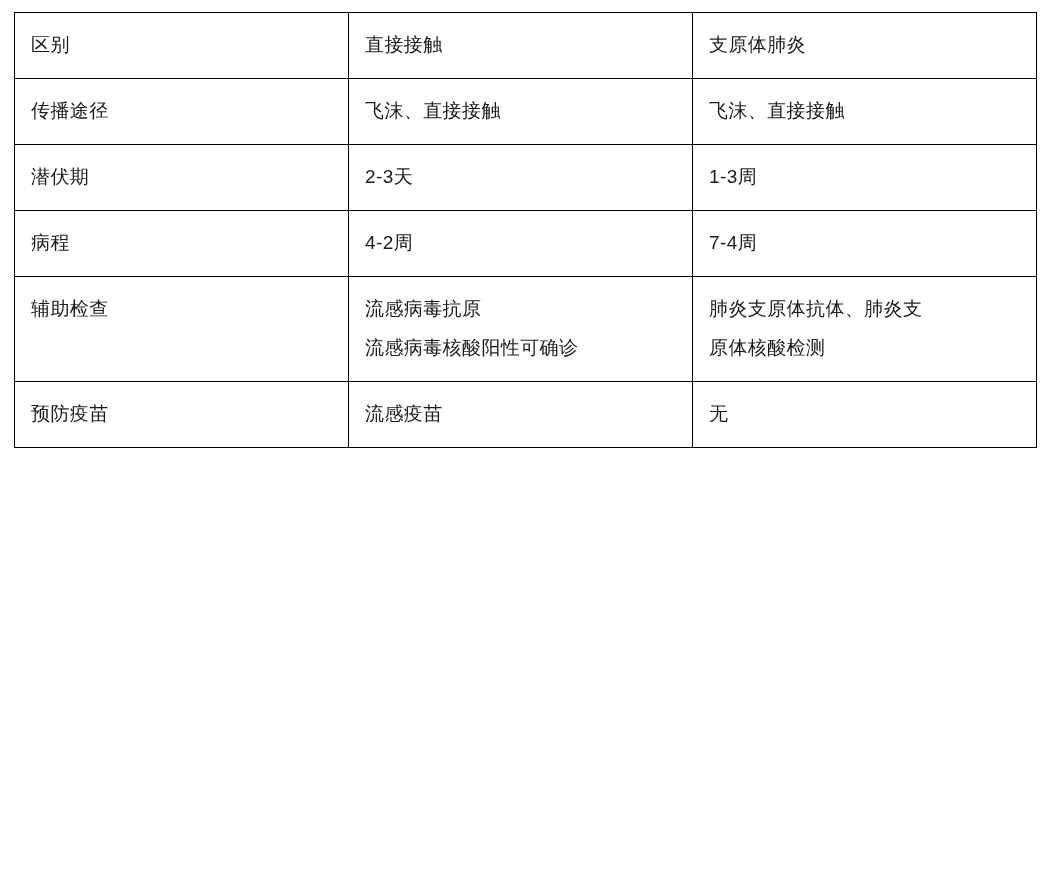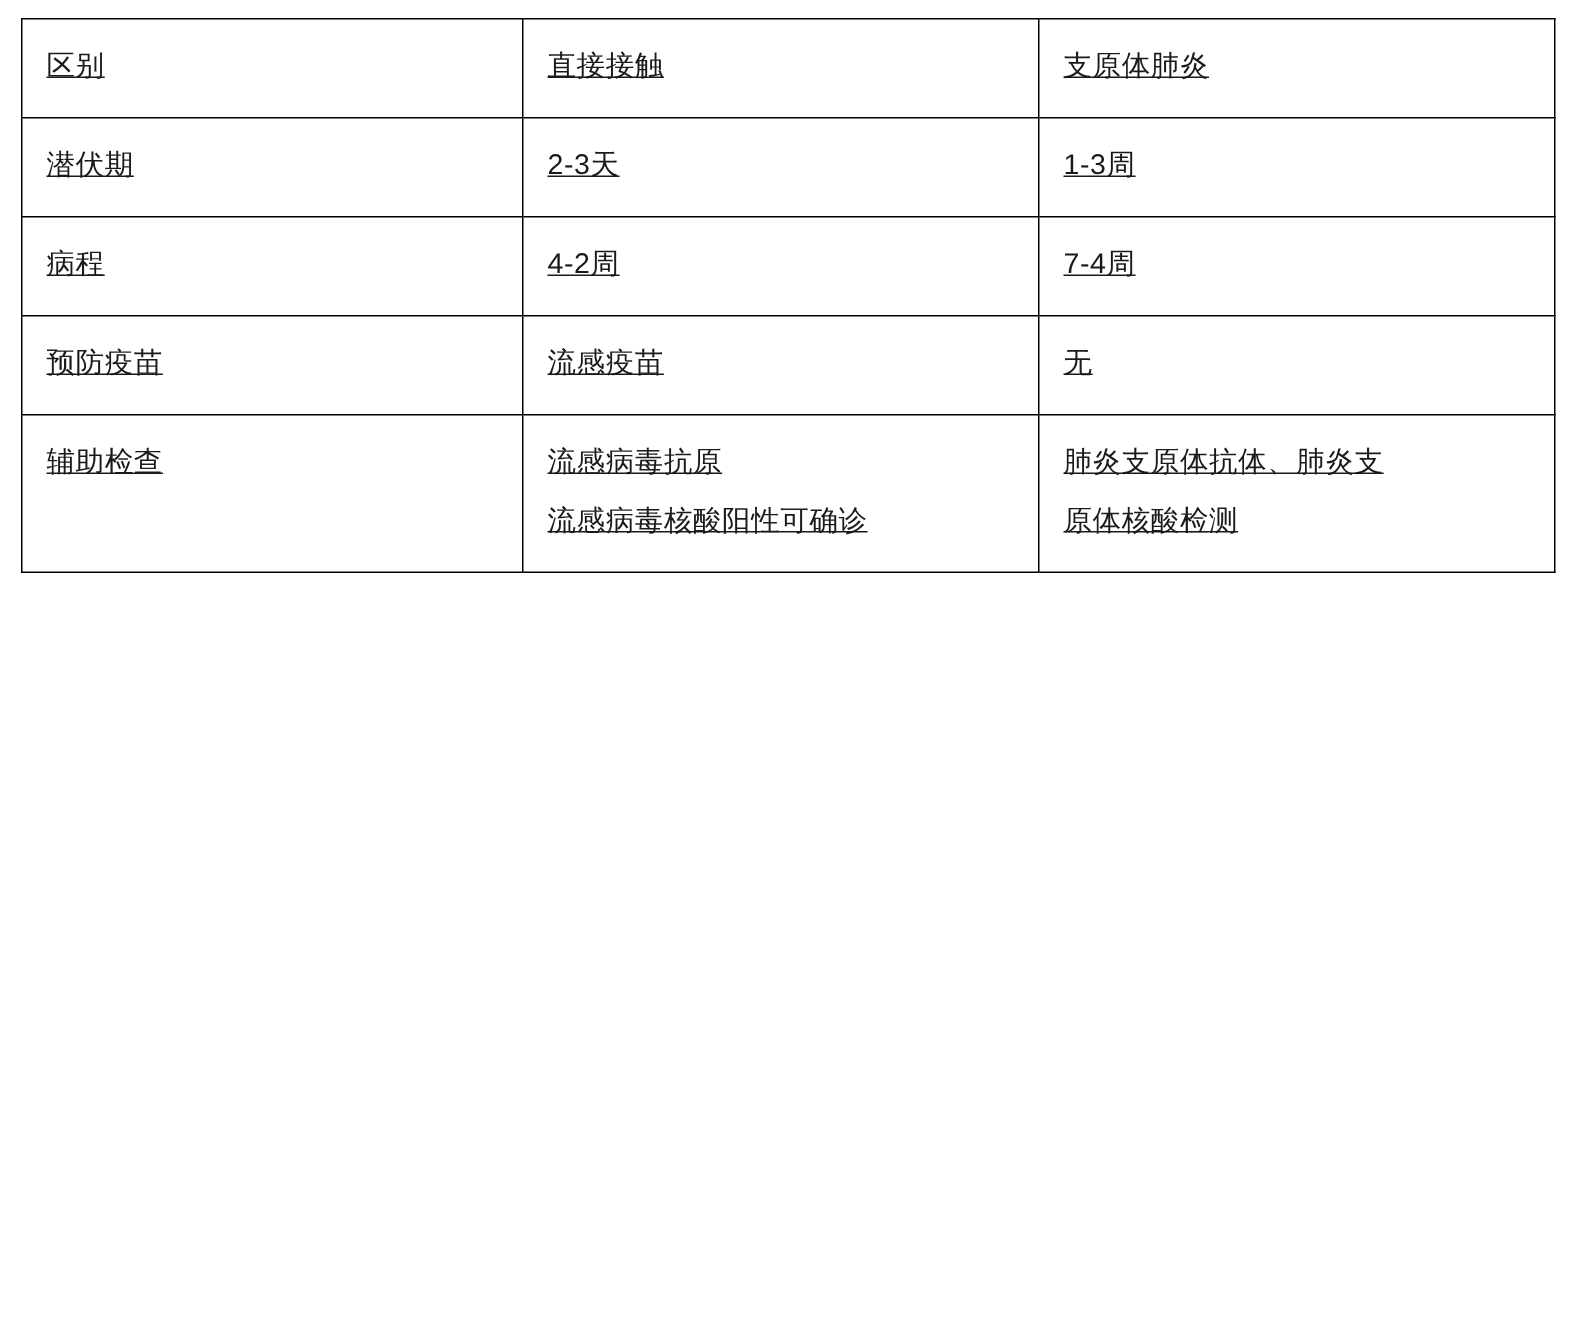--- a/index.html
+++ b/index.html
@@ -17,21 +17,20 @@
   .page {
     width: 1050px;
     height: 890px;
     box-sizing: border-box;
     padding: 12px 14px 0 14px;
   }
   table.compare-table {
     border-collapse: collapse;
     width: 1022px;
     table-layout: fixed;
-    text-decoration: underline;
   }
   table.compare-table td {
     border: 1px solid #000000;
     vertical-align: top;
     padding: 13px 14px 13px 16px;
     font-size: 19px;
     line-height: 2.05;
     letter-spacing: 0.4px;
     word-break: break-word;
   }
@@ -51,20 +50,29 @@
       <col class="c3">
     </colgroup>
     <tbody>
       <tr>
         <td>区别</td>
         <td>直接接触</td>
         <td>支原体肺炎</td>
       </tr>
 
 
+      <tr>
+        <td>传播途径</td>
+        <td>
+          <span class="cell-line">飞沫、直接接触</span>
+        </td>
+        <td>
+          <span class="cell-line">飞沫、直接接触</span>
+        </td>
+      </tr>
 
       <tr>
         <td>潜伏期</td>
         <td>
           <span class="cell-line">2-3天</span>
         </td>
         <td>
           <span class="cell-line">1-3周</span>
         </td>
       </tr>
@@ -74,35 +82,35 @@
         <td>
           <span class="cell-line">4-2周</span>
         </td>
         <td>
           <span class="cell-line">7-4周</span>
         </td>
       </tr>
 
 
       <tr>
-        <td>预防疫苗</td>
-        <td>
-          <span class="cell-line">流感疫苗</span>
-        </td>
-        <td>
-          <span class="cell-line">无</span>
-        </td>
-      </tr>
-
-      <tr>
         <td>辅助检查</td>
         <td>
           <span class="cell-line">流感病毒抗原</span>
           <span class="cell-line">流感病毒核酸阳性可确诊</span>
         </td>
         <td>
           <span class="cell-line">肺炎支原体抗体、肺炎支</span>
           <span class="cell-line">原体核酸检测</span>
         </td>
       </tr>
+
+      <tr>
+        <td>预防疫苗</td>
+        <td>
+          <span class="cell-line">流感疫苗</span>
+        </td>
+        <td>
+          <span class="cell-line">无</span>
+        </td>
+      </tr>
     </tbody>
   </table>
 </div>
 
 </body></html>

